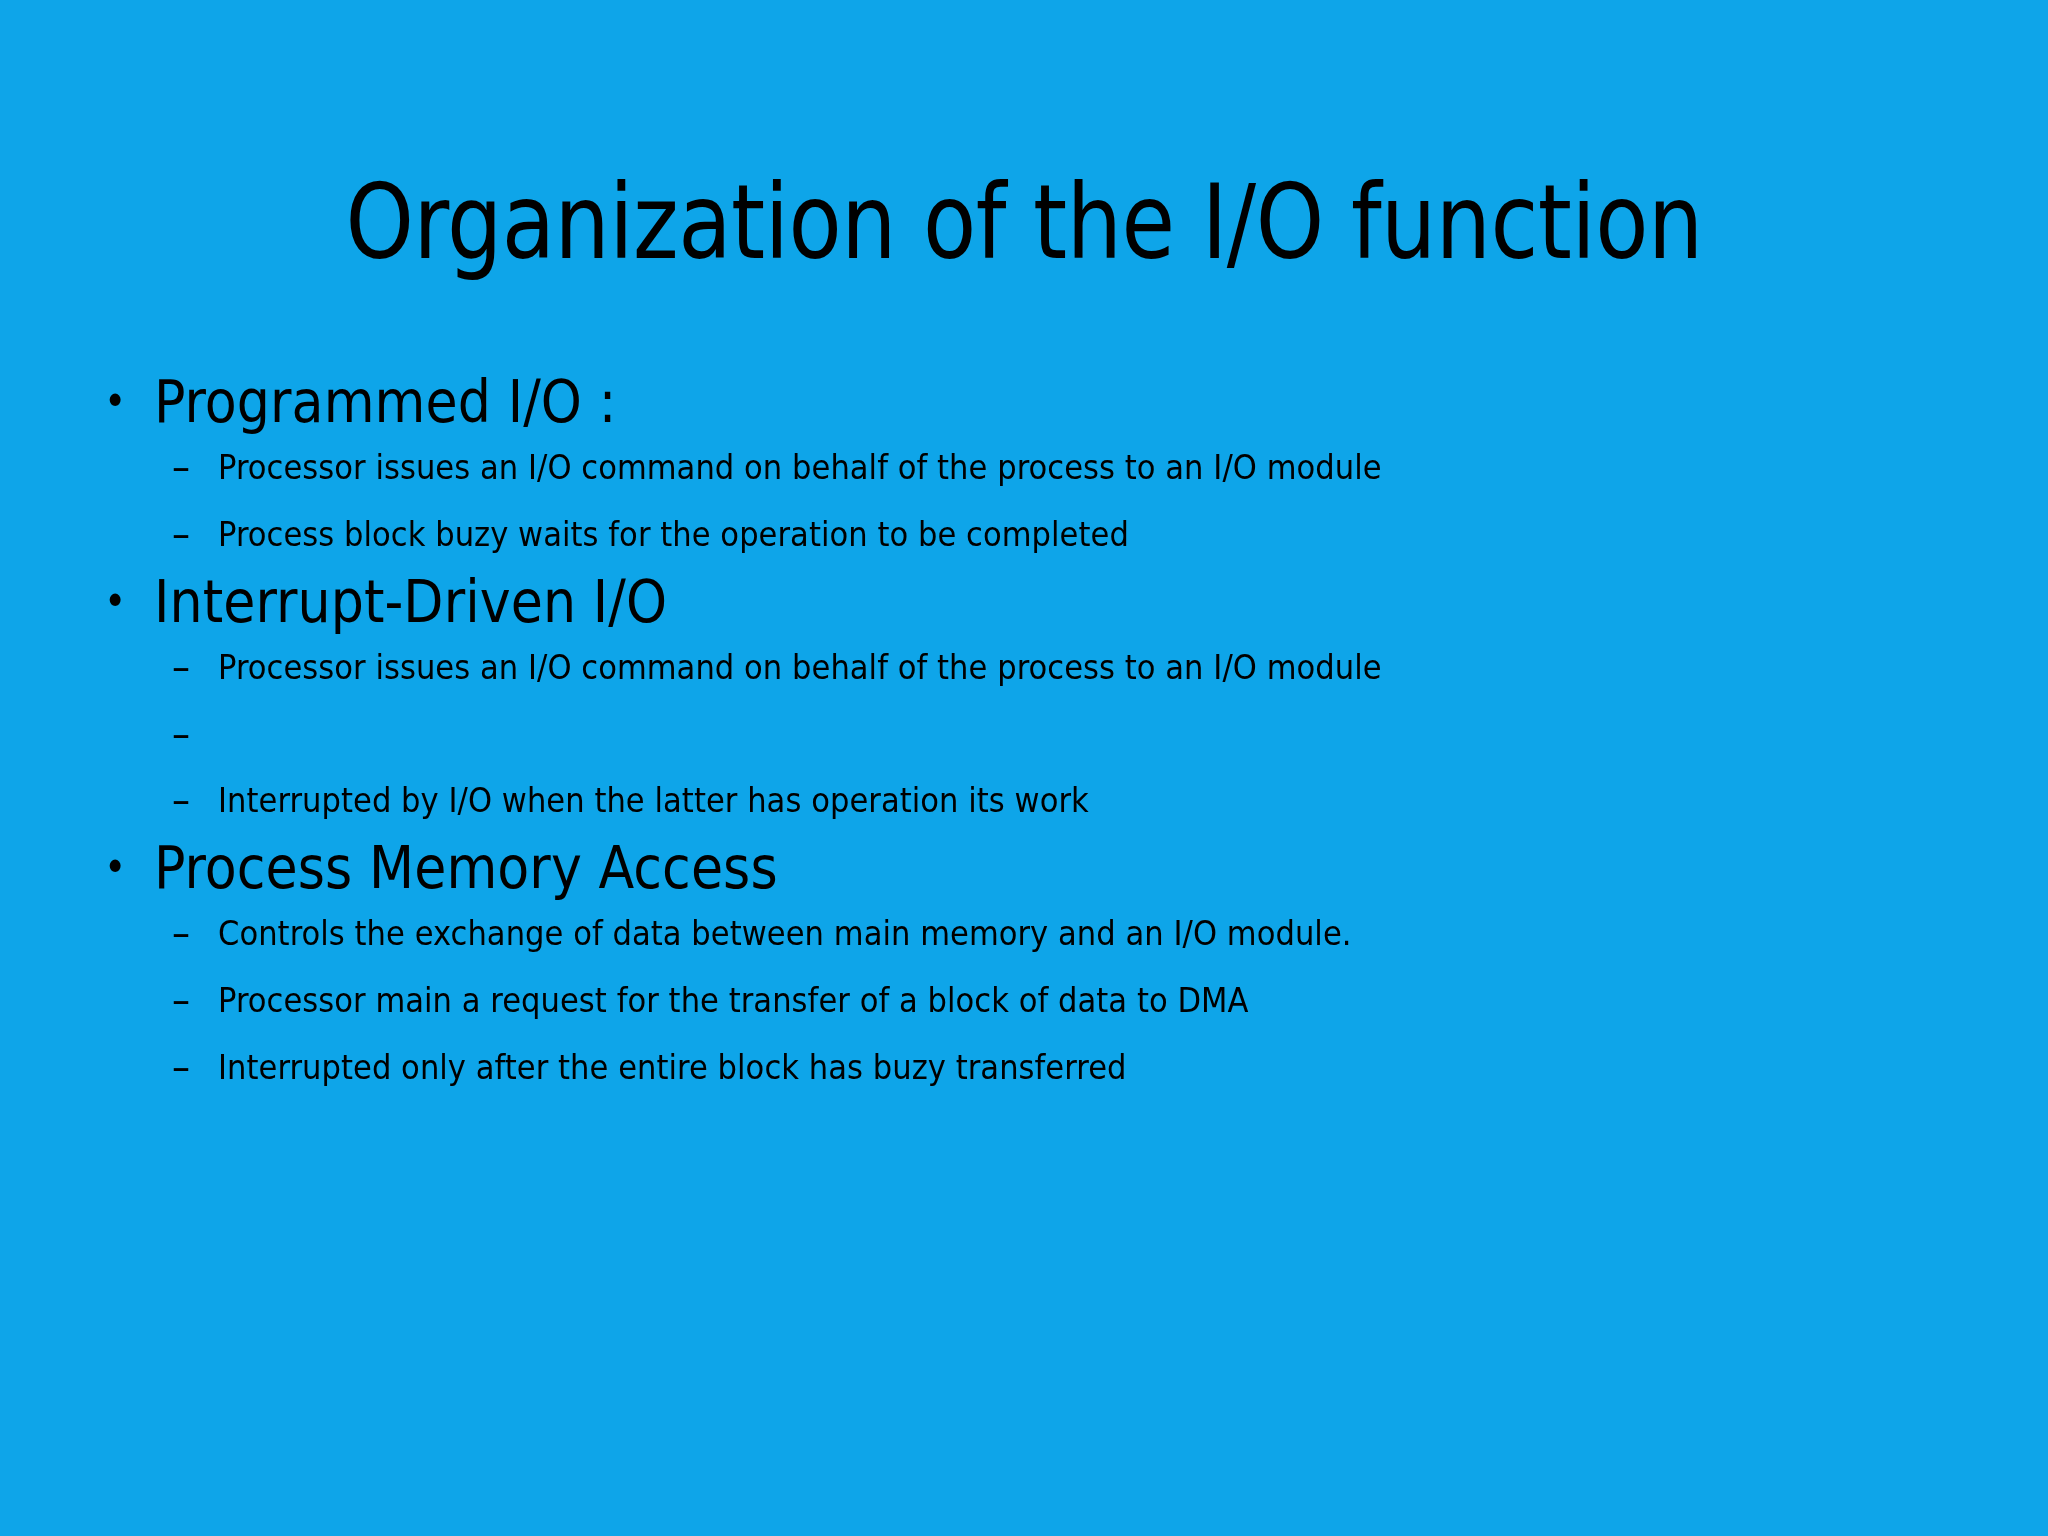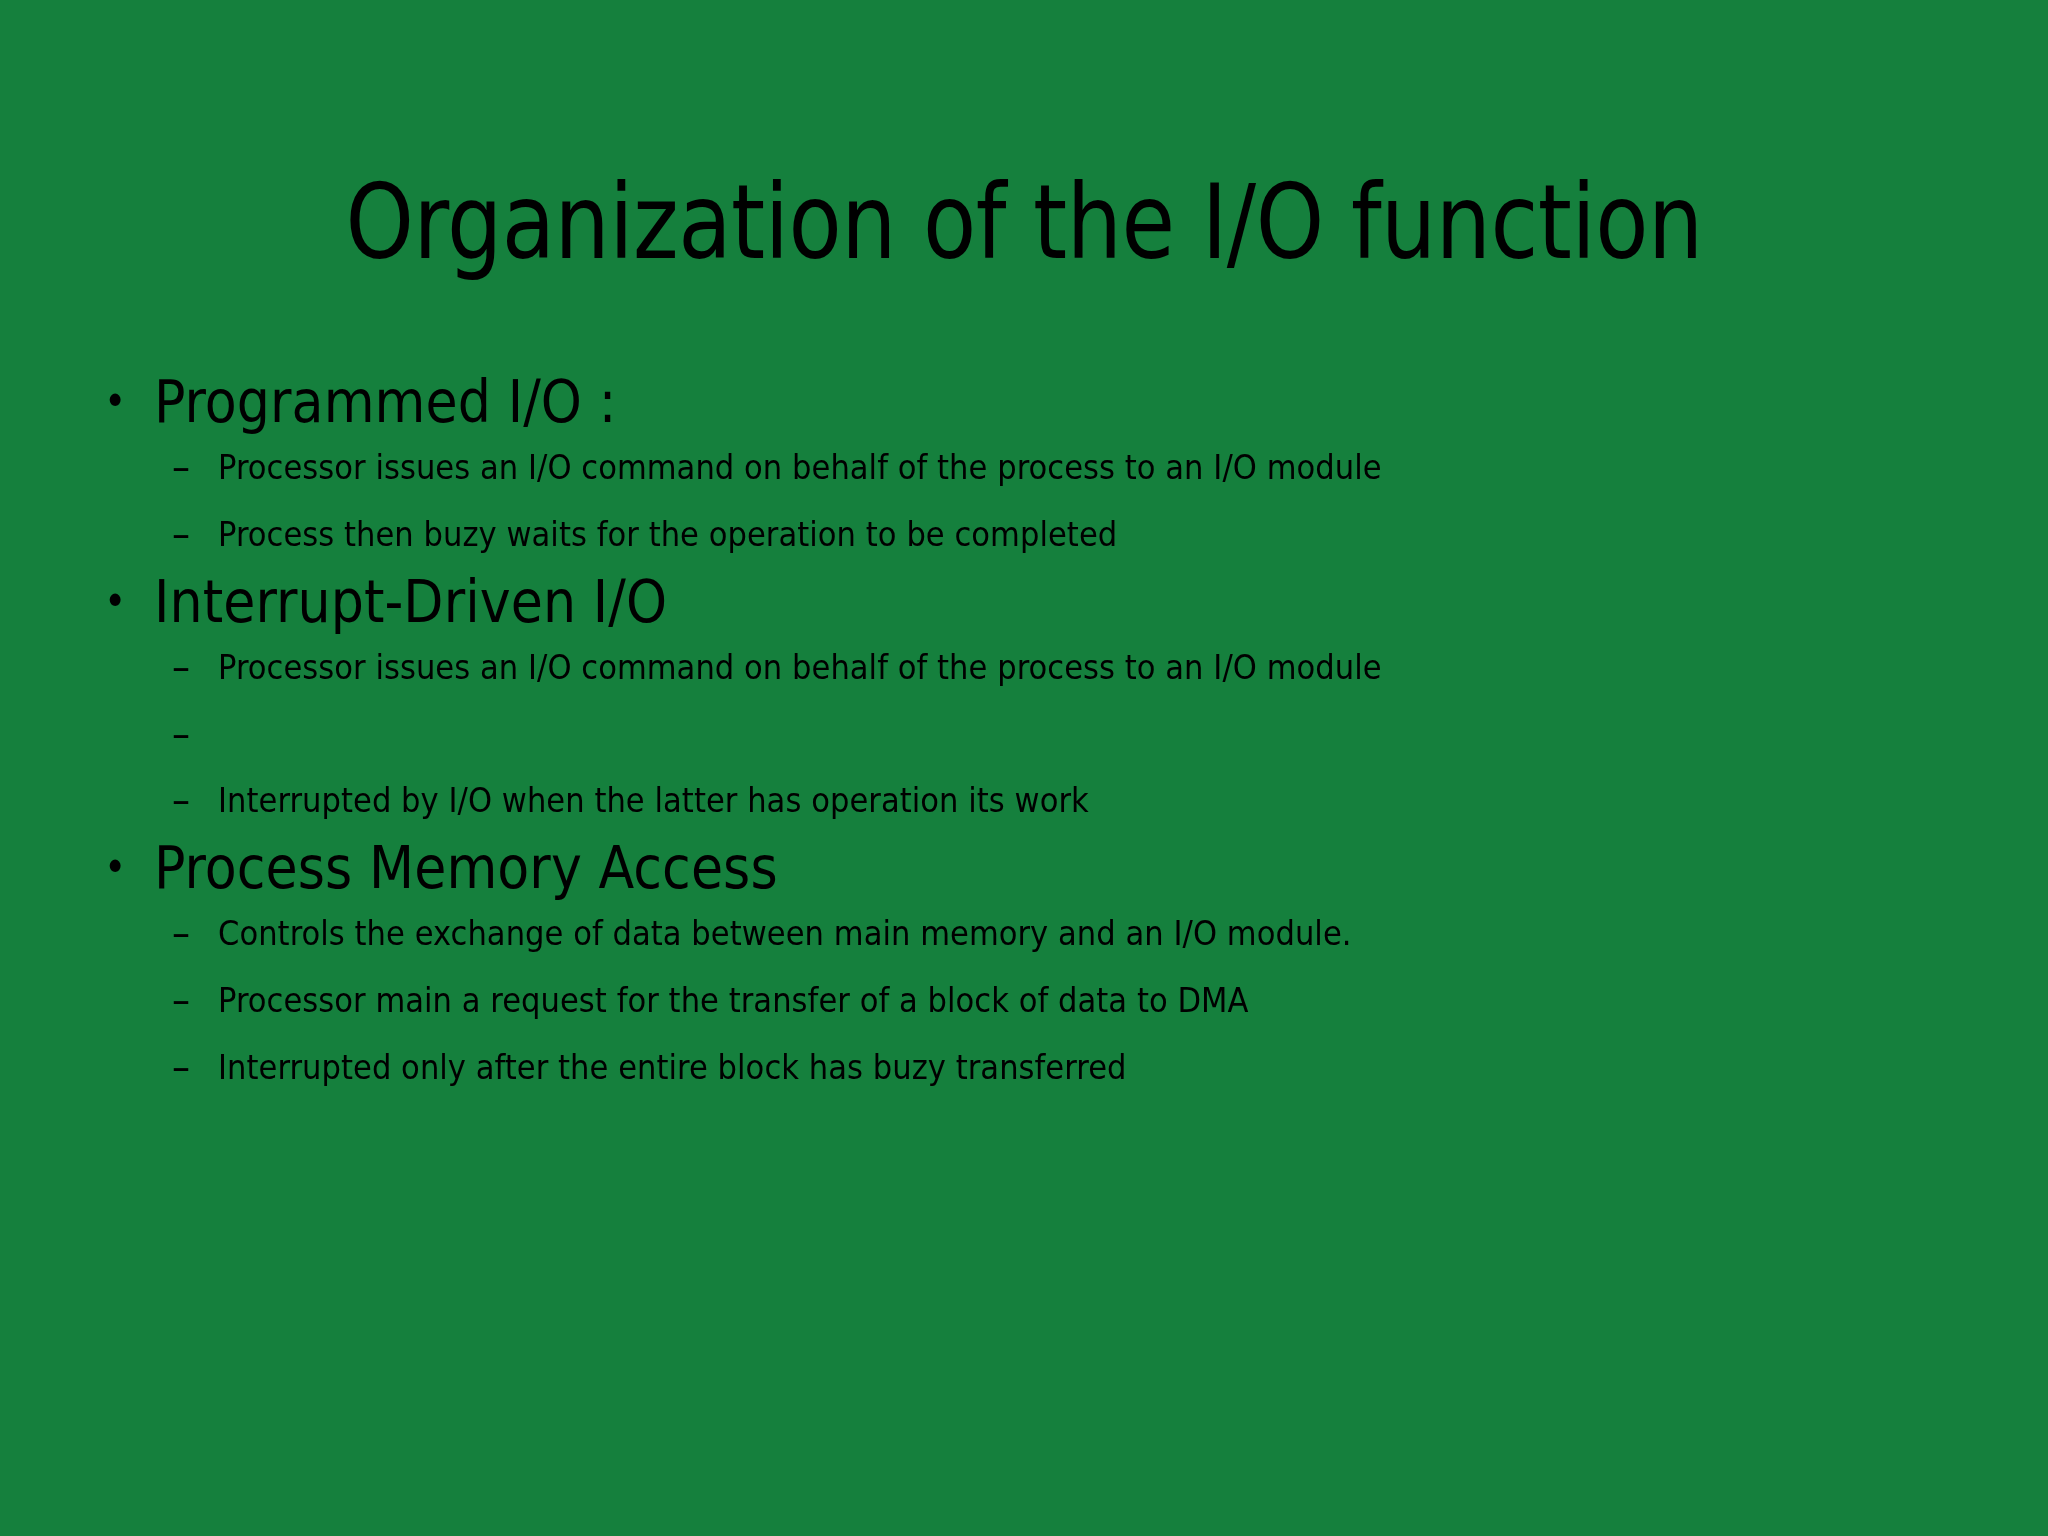--- a/index.html
+++ b/index.html
@@ -12,21 +12,21 @@
     background: #ffffff;
     font-family: "DejaVu Sans Condensed", "Liberation Sans Narrow", "Liberation Sans", sans-serif;
     color: #000000;
     overflow: hidden;
   }
 
   .slide {
     position: relative;
     width: 2048px;
     height: 1536px;
-    background: #15803d;
+    background: #0ea5e9;
     box-sizing: border-box;
   }
 
   
   .slide-title {
     position: absolute;
     left: 0;
     right: 0;
     top: 96px;
     text-align: center;
@@ -115,21 +115,21 @@
       <div class="bullet-l1">
         <span class="marker">•</span>
         <span class="btext">Programmed I/O :</span>
       </div>
       <div class="bullet-l2">
         <span class="marker">–</span>
         <span class="btext">Processor issues an I/O command on behalf of the process to an I/O module</span>
       </div>
       <div class="bullet-l2">
         <span class="marker">–</span>
-        <span class="btext">Process then buzy waits for the operation to be completed</span>
+        <span class="btext">Process block buzy waits for the operation to be completed</span>
       </div>
     </div>
 
     <div class="group">
       <div class="bullet-l1">
         <span class="marker">•</span>
         <span class="btext">Interrupt-Driven I/O</span>
       </div>
       <div class="bullet-l2">
         <span class="marker">–</span>

